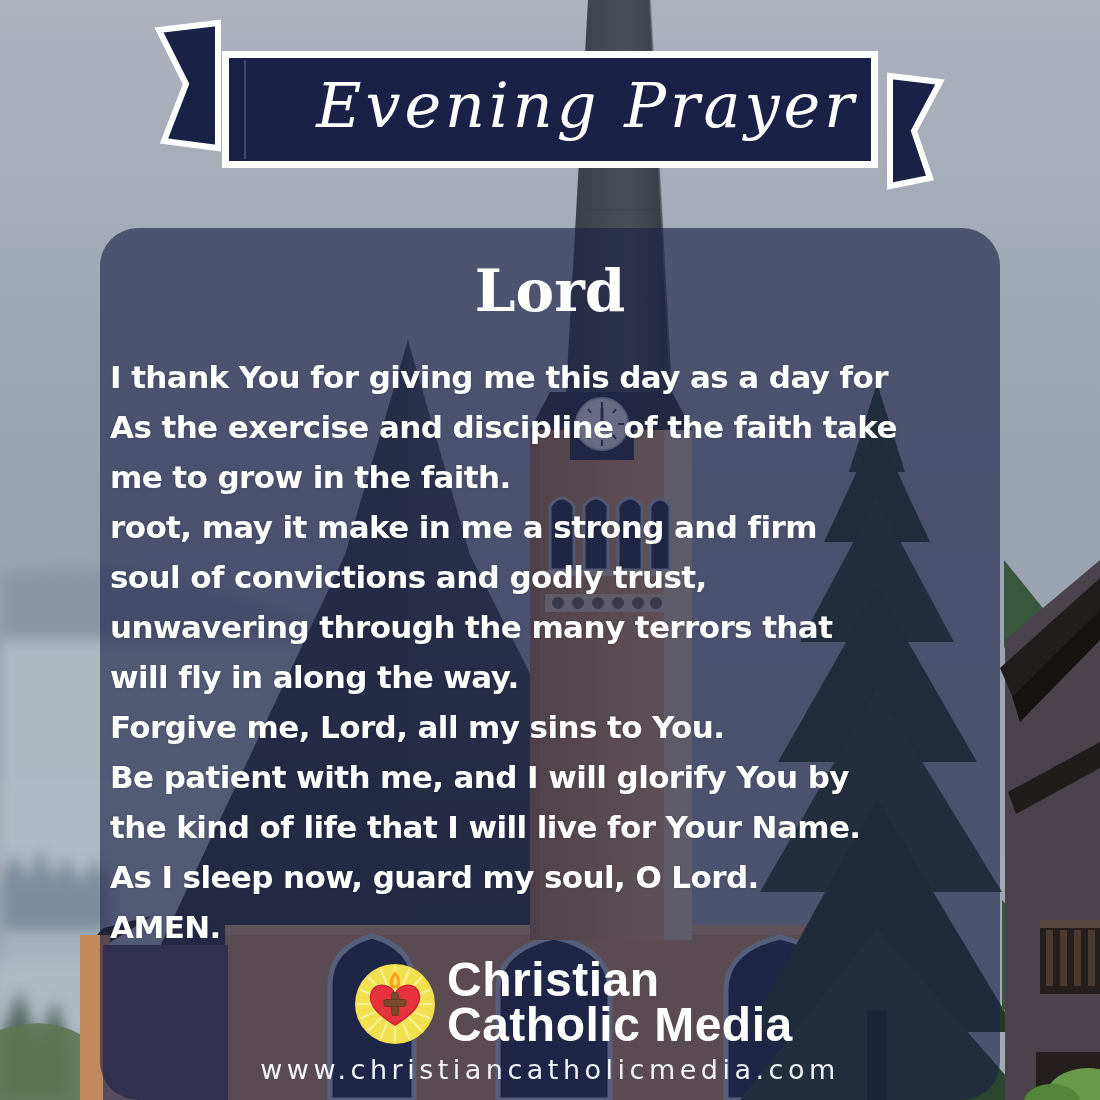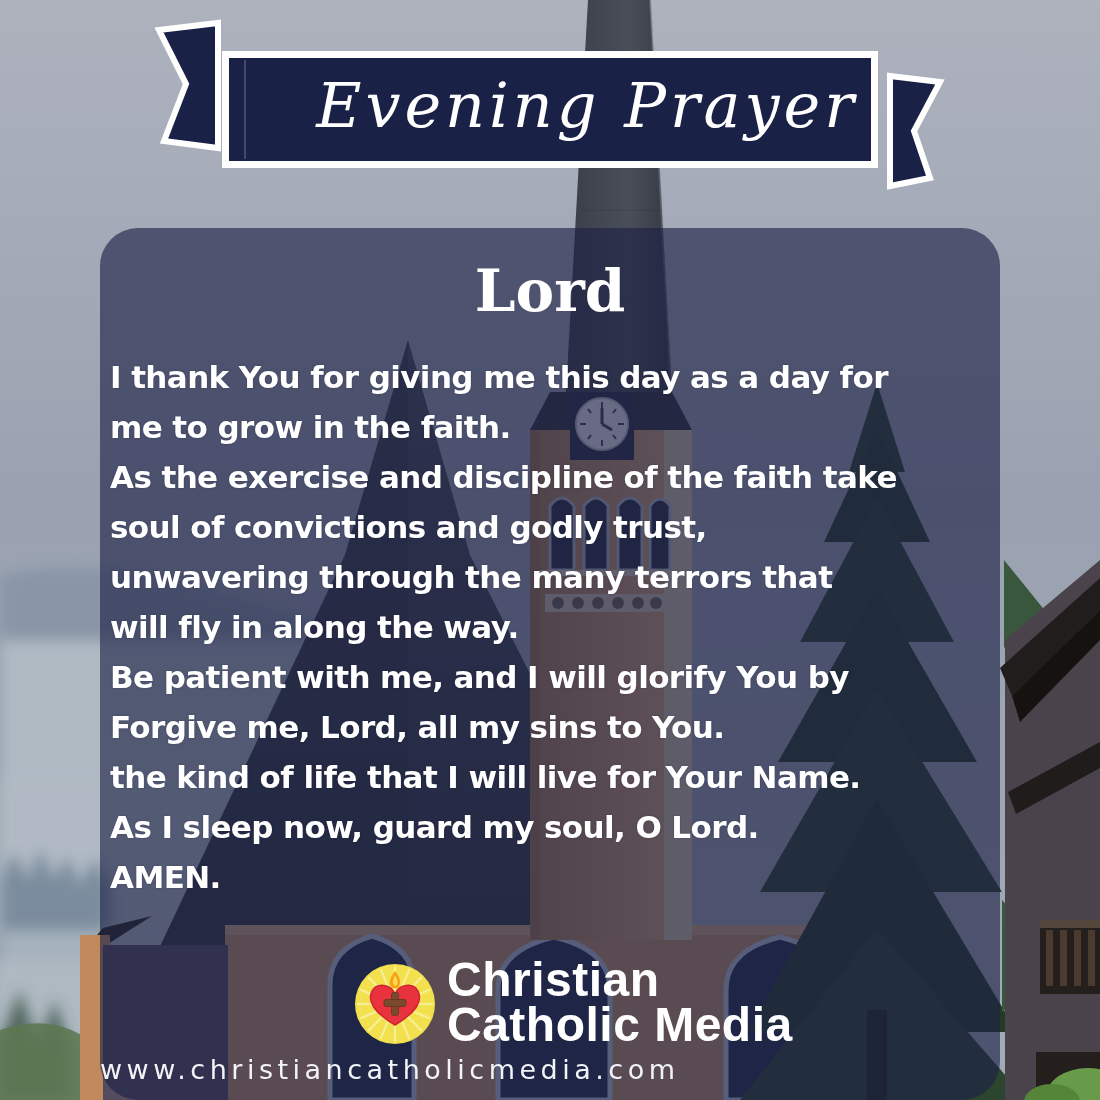--- a/index.html
+++ b/index.html
@@ -42,21 +42,21 @@
     text-shadow:0 0 2px rgba(18,22,48,0.35);
     white-space:nowrap;
   }
   .logo{position:absolute;left:353px;top:961px;width:84px;height:84px;}
   .brand{
     position:absolute;left:447px;top:957px;
     font-family:Liberation Sans, sans-serif;
     font-weight:700;font-size:48px;line-height:45px;letter-spacing:0.5px;
   }
   .website{
-    position:absolute;left:100px;top:1054px;width:900px;
+    position:absolute;left:100px;top:1054px;width:900px;text-align:center;
     font-size:27px;font-weight:400;letter-spacing:4.5px;color:#f2f3f6;
   }
 </style>
 </head>
 <body>
 
 <div class="canvas">
 
   <svg class="scene" width="1100" height="1100" viewBox="0 0 1100 1100" aria-hidden="true">
     <defs>
@@ -186,27 +186,28 @@
     <rect x="229" y="58" width="642" height="103" fill="var(--banner-navy)"></rect>
     <line x1="245" y1="60" x2="245" y2="159" stroke="#ffffff" stroke-width="2" opacity="0.18"></line>
   </svg>
   <div class="banner-title">Evening Prayer</div>
 
   <div class="content">
     <div class="prayer-title">Lord</div>
 
     <div class="prayer-block">
       <div class="prayer-line">I thank You for giving me this day as a day for</div>
+      <div class="prayer-line">As the exercise and discipline of the faith take</div>
       <div class="prayer-line">me to grow in the faith.</div>
-      <div class="prayer-line">As the exercise and discipline of the faith take</div>
+      <div class="prayer-line">root, may it make in me a strong and firm</div>
       <div class="prayer-line">soul of convictions and godly trust,</div>
       <div class="prayer-line">unwavering through the many terrors that</div>
       <div class="prayer-line">will fly in along the way.</div>
+      <div class="prayer-line">Forgive me, Lord, all my sins to You.</div>
       <div class="prayer-line">Be patient with me, and I will glorify You by</div>
-      <div class="prayer-line">Forgive me, Lord, all my sins to You.</div>
       <div class="prayer-line">the kind of life that I will live for Your Name.</div>
       <div class="prayer-line">As I sleep now, guard my soul, O Lord.</div>
       <div class="prayer-line">AMEN.</div>
     </div>
 
     <div class="logo">
       <svg width="84" height="84" viewBox="0 0 84 84" aria-hidden="true">
         <circle cx="42" cy="43" r="40" fill="var(--logo-yellow)"></circle>
         <g stroke="#f9f2a0" stroke-width="2.2" opacity="0.85">
           <line x1="54" y1="43" x2="80" y2="43"></line>

